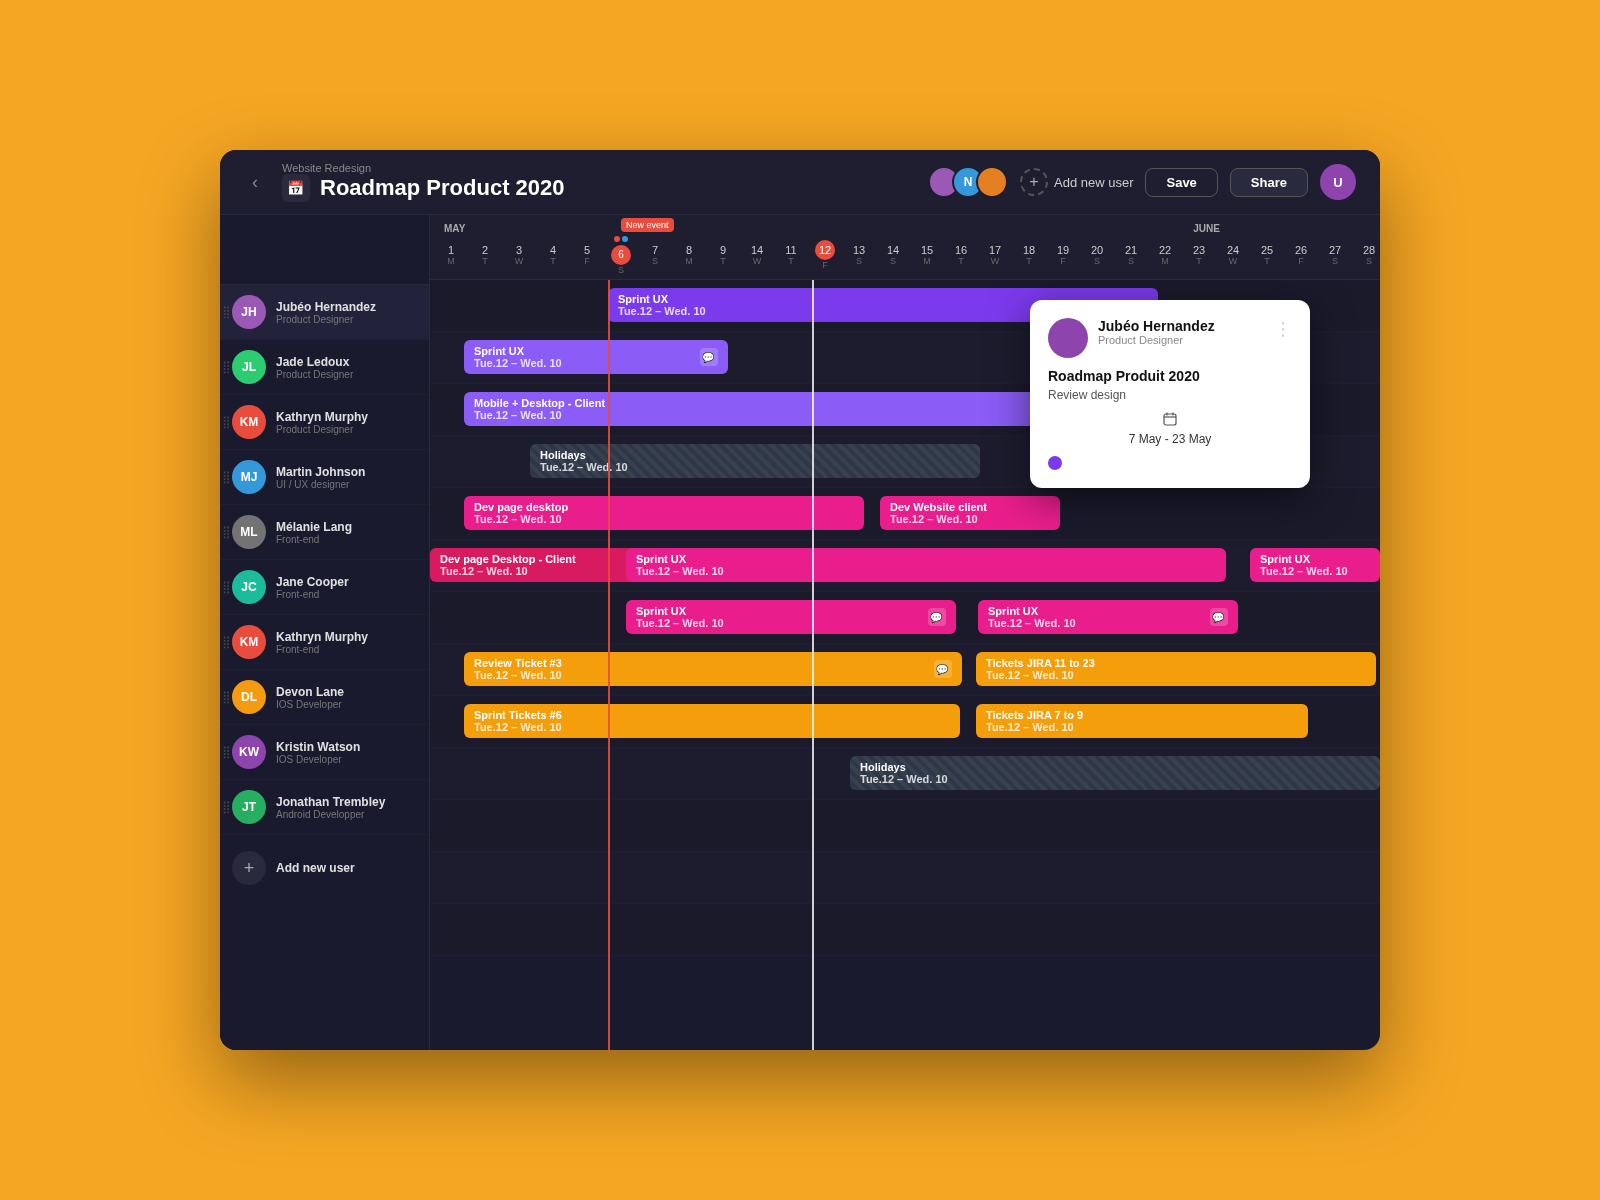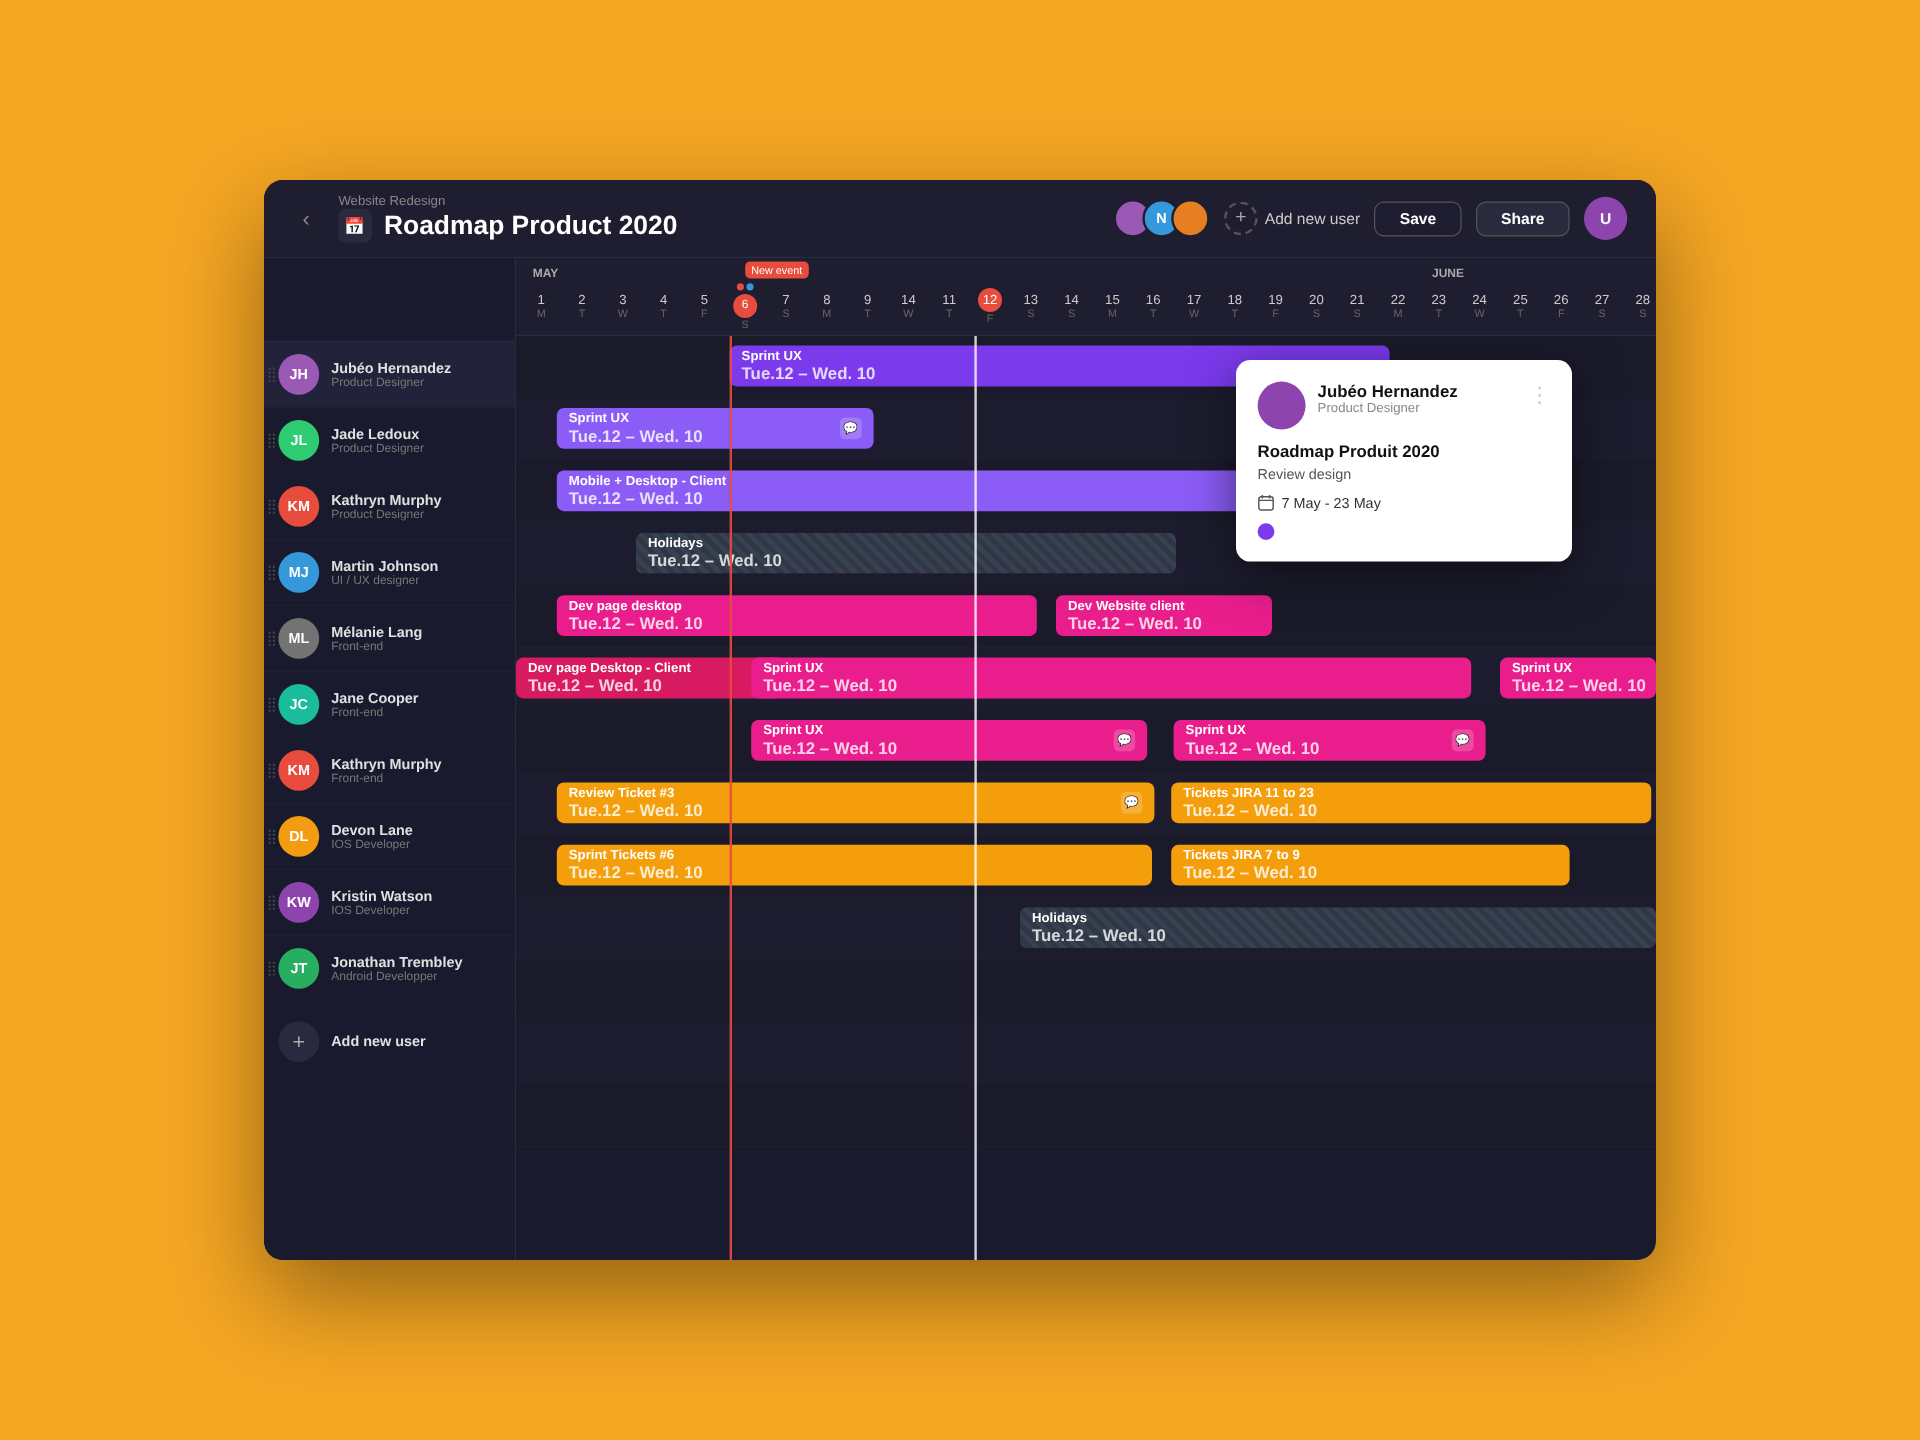--- a/index.html
+++ b/index.html
@@ -336,21 +336,21 @@
       align-items: center;
       padding: 0 10px;
       font-size: 11px;
       font-weight: 600;
       color: #fff;
       white-space: nowrap;
       overflow: hidden;
       cursor: pointer;
     }
     .task-bar .bar-title { font-size: 11px; font-weight: 700; }
-    .task-bar .bar-date { font-size: 14px; opacity: 0.8; }
+    .task-bar .bar-date { font-size: 11px; opacity: 0.8; }
     .task-bar-inner { display: flex; flex-direction: column; }
 
     .bar-purple { background: #7c3aed; }
     .bar-purple-light { background: #8b5cf6; }
     .bar-pink { background: #e91e8c; }
     .bar-yellow { background: #f59e0b; }
     .bar-gray { background: #374151; background-image: repeating-linear-gradient(45deg, transparent, transparent 4px, rgba(0,0,0,0.15) 4px, rgba(0,0,0,0.15) 8px); }
     .bar-pink-dark { background: #d81b60; }
 
     .chat-icon-bar {
@@ -395,20 +395,21 @@
     .popup-more-btn { color: #ccc; font-size: 18px; cursor: pointer; }
     .popup-project { font-size: 14px; font-weight: 700; color: #111; margin-bottom: 4px; }
     .popup-task { font-size: 12px; color: #555; margin-bottom: 10px; }
     .popup-date-row {
       display: flex;
       align-items: center;
       gap: 6px;
       font-size: 12px;
       color: #333;
       margin-bottom: 10px;
+      flex-direction: column;
     }
     .popup-dot {
       width: 14px;
       height: 14px;
       border-radius: 50%;
       background: #7c3aed;
     }
 
     
     .dot-red {

